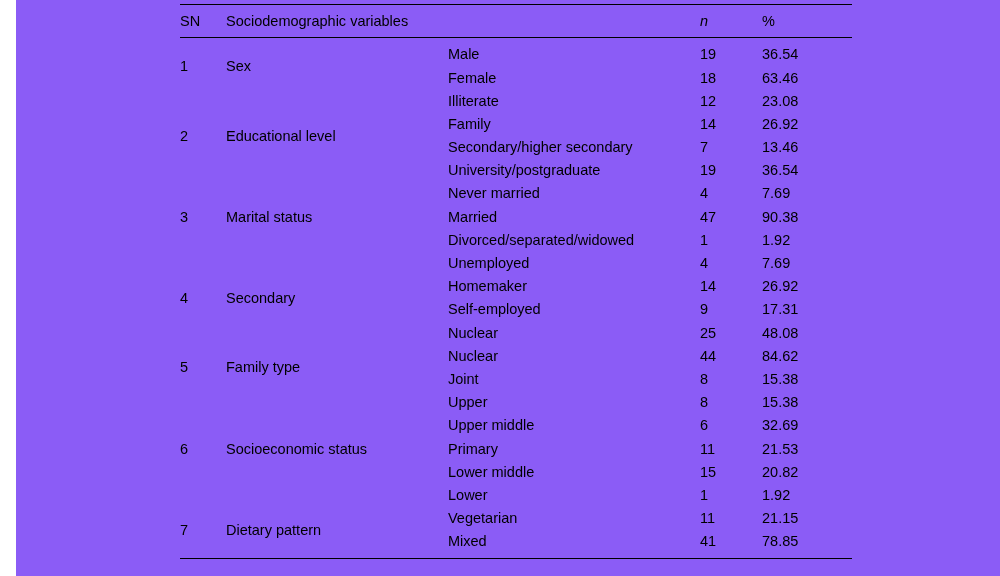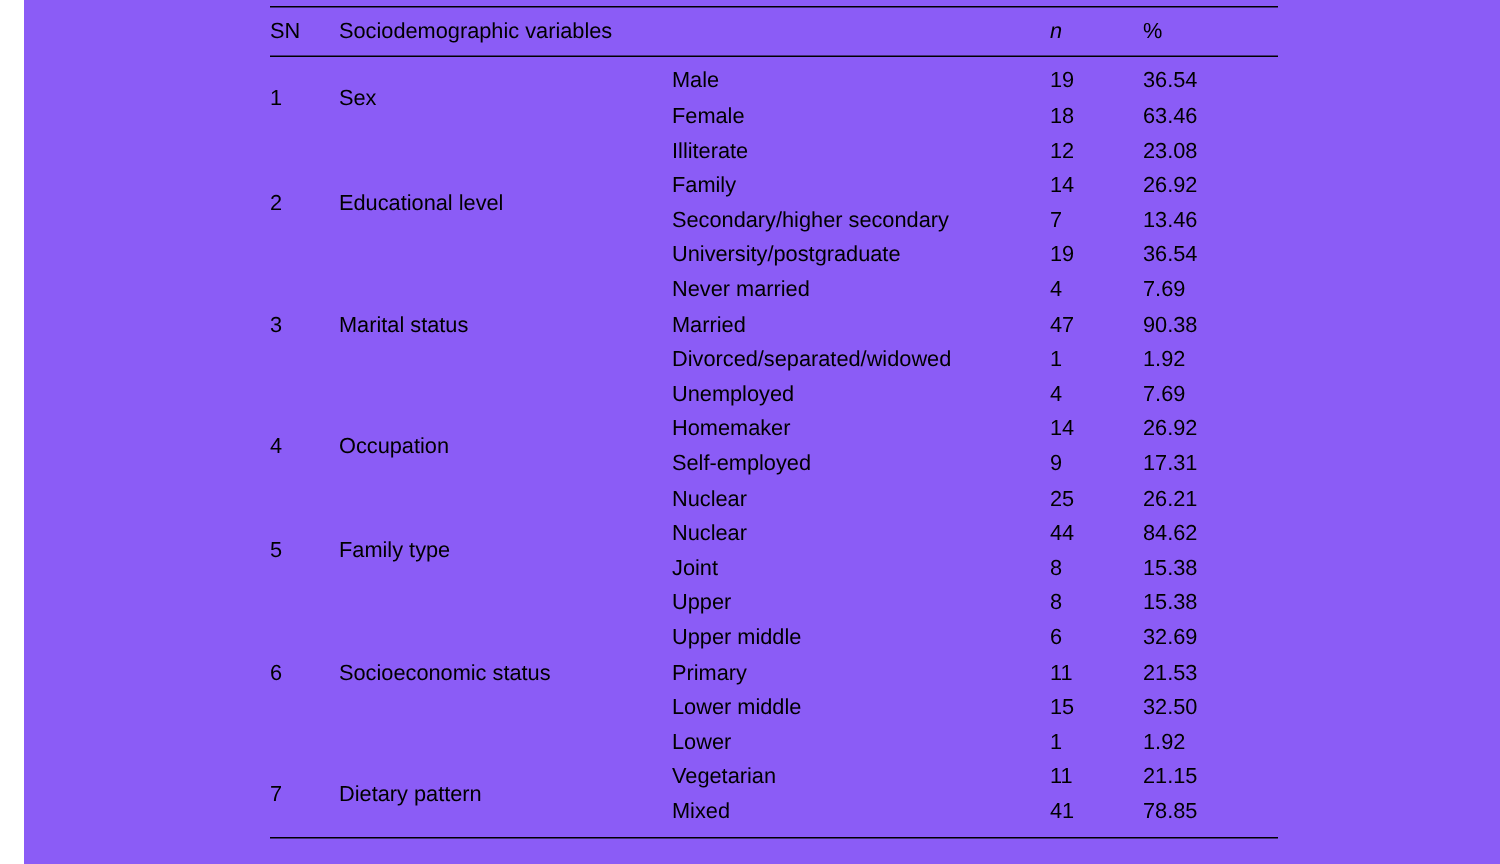--- a/index.html
+++ b/index.html
@@ -151,39 +151,39 @@
             <td>47</td>
             <td>90.38</td>
           </tr>
           <tr>
             <td>Divorced/separated/widowed</td>
             <td>1</td>
             <td>1.92</td>
           </tr>
           <tr>
             <td class="sn-cell" rowspan="4">4</td>
-            <td class="var-cell" rowspan="4">Occupation</td>
+            <td class="var-cell" rowspan="4">Secondary</td>
             <td>Unemployed</td>
             <td>4</td>
             <td>7.69</td>
           </tr>
           <tr>
             <td>Homemaker</td>
             <td>14</td>
             <td>26.92</td>
           </tr>
           <tr>
             <td>Self-employed</td>
             <td>9</td>
             <td>17.31</td>
           </tr>
           <tr>
             <td>Nuclear</td>
             <td>25</td>
-            <td>26.21</td>
+            <td>48.08</td>
           </tr>
           <tr>
             <td class="sn-cell" rowspan="2">5</td>
             <td class="var-cell" rowspan="2">Family type</td>
             <td>Nuclear</td>
             <td>44</td>
             <td>84.62</td>
           </tr>
           <tr>
             <td>Joint</td>
@@ -203,21 +203,21 @@
             <td>32.69</td>
           </tr>
           <tr>
             <td>Primary</td>
             <td>11</td>
             <td>21.53</td>
           </tr>
           <tr>
             <td>Lower middle</td>
             <td>15</td>
-            <td>32.50</td>
+            <td>20.82</td>
           </tr>
           <tr>
             <td>Lower</td>
             <td>1</td>
             <td>1.92</td>
           </tr>
           <tr>
             <td class="sn-cell" rowspan="2">7</td>
             <td class="var-cell" rowspan="2">Dietary pattern</td>
             <td>Vegetarian</td>

